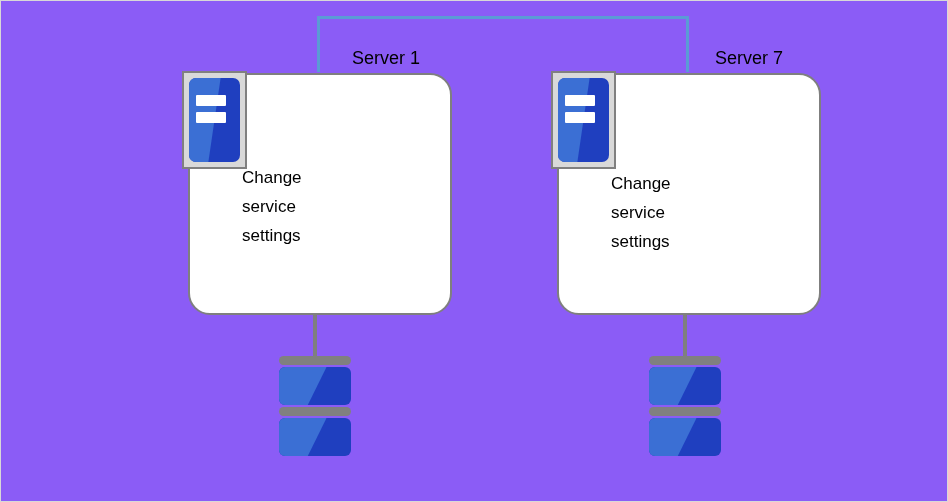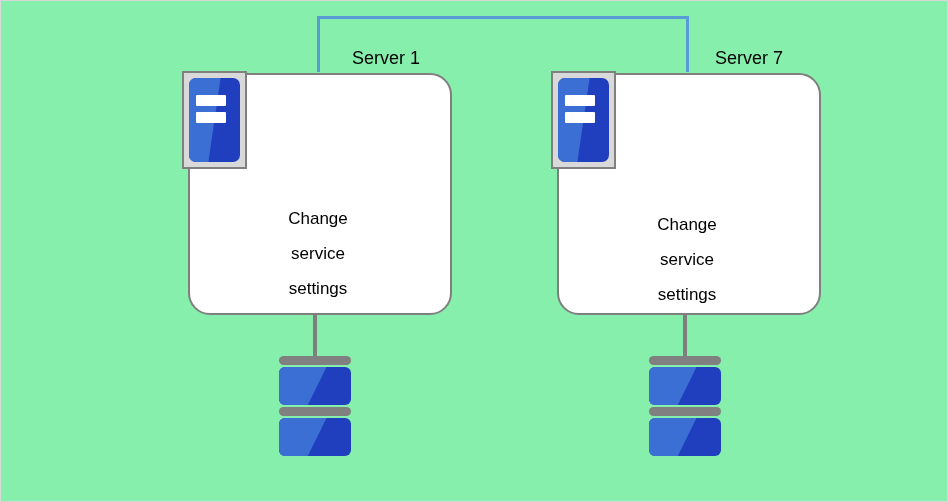--- a/index.html
+++ b/index.html
@@ -7,21 +7,21 @@
     padding: 0;
     background: #ffffff;
   }
   body {
     font-family: "Liberation Sans", sans-serif;
   }
   #canvas {
     position: relative;
     width: 948px;
     height: 502px;
-    background: #86efac;
+    background: #8b5cf6;
     border: 1px solid #d8d8d8;
     box-sizing: border-box;
     overflow: hidden;
   }
 
   
   .link-h {
     position: absolute;
     background: #5b9bd5;
   }
@@ -82,25 +82,24 @@
     background: #ffffff;
     border-radius: 1px;
   }
   .server-icon-body .bar.b1 { top: 20%; }
   .server-icon-body .bar.b2 { top: 40%; }
 
   
   .box-text {
     position: absolute;
     font-size: 17px;
-    line-height: 35px;
+    line-height: 29px;
     color: #000000;
-    text-align: center;
+    text-align: left;
     white-space: pre-line;
-    margin-top: 38px;
   }
 
   
   .stem {
     position: absolute;
     background: #7f7f7f;
   }
 
   
   .disk {

